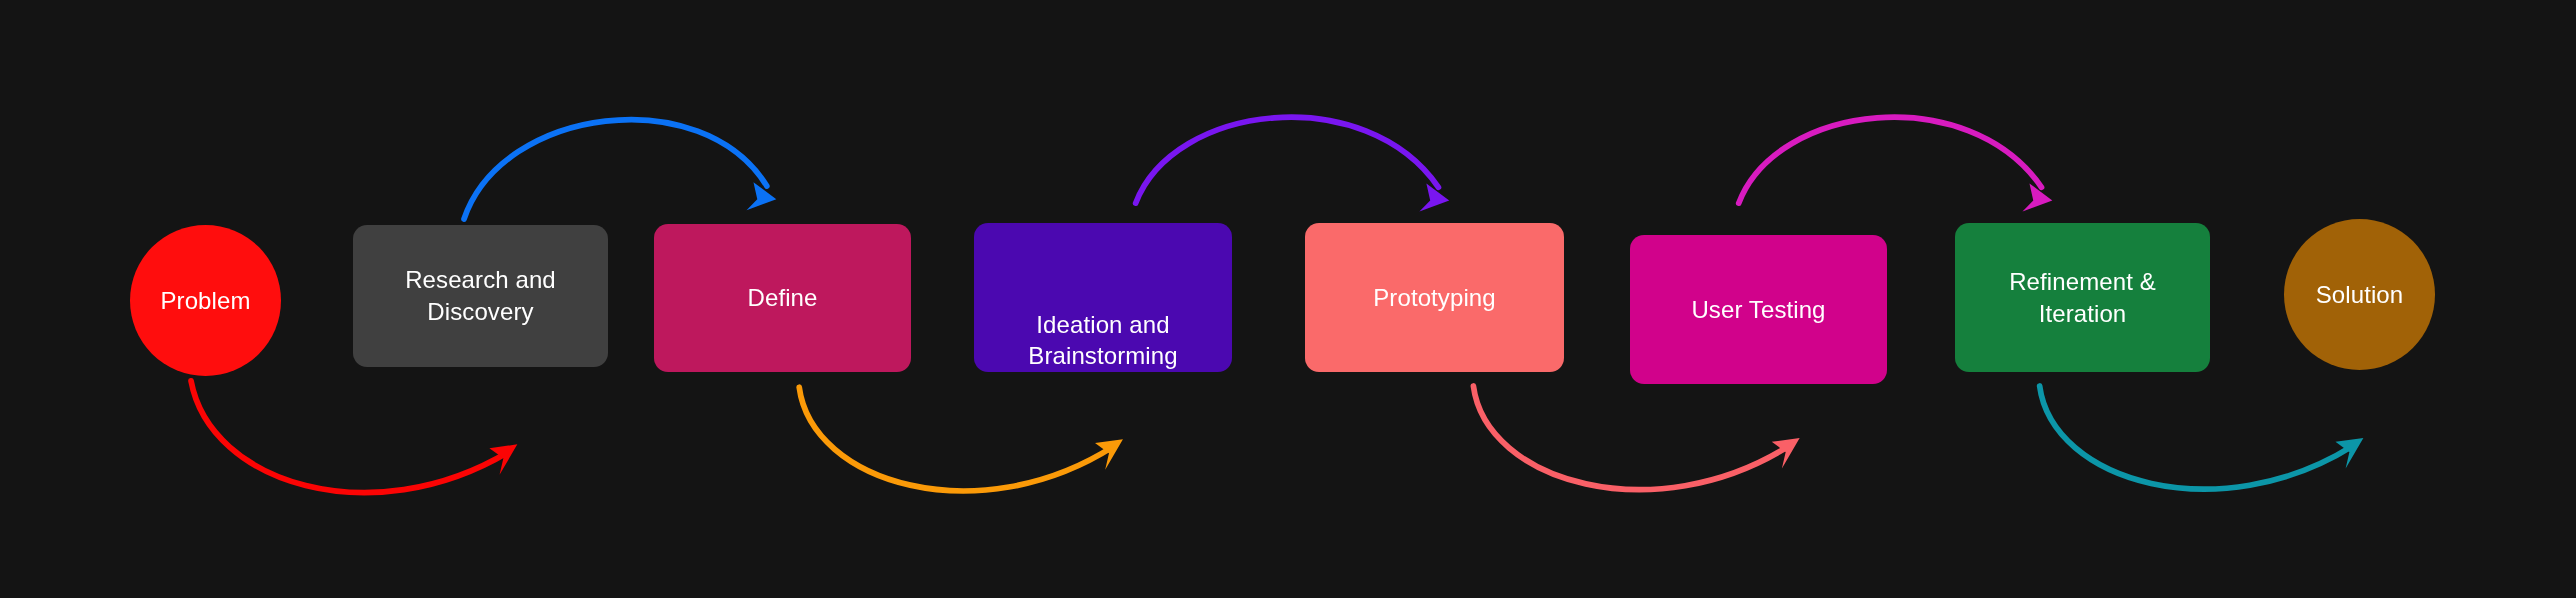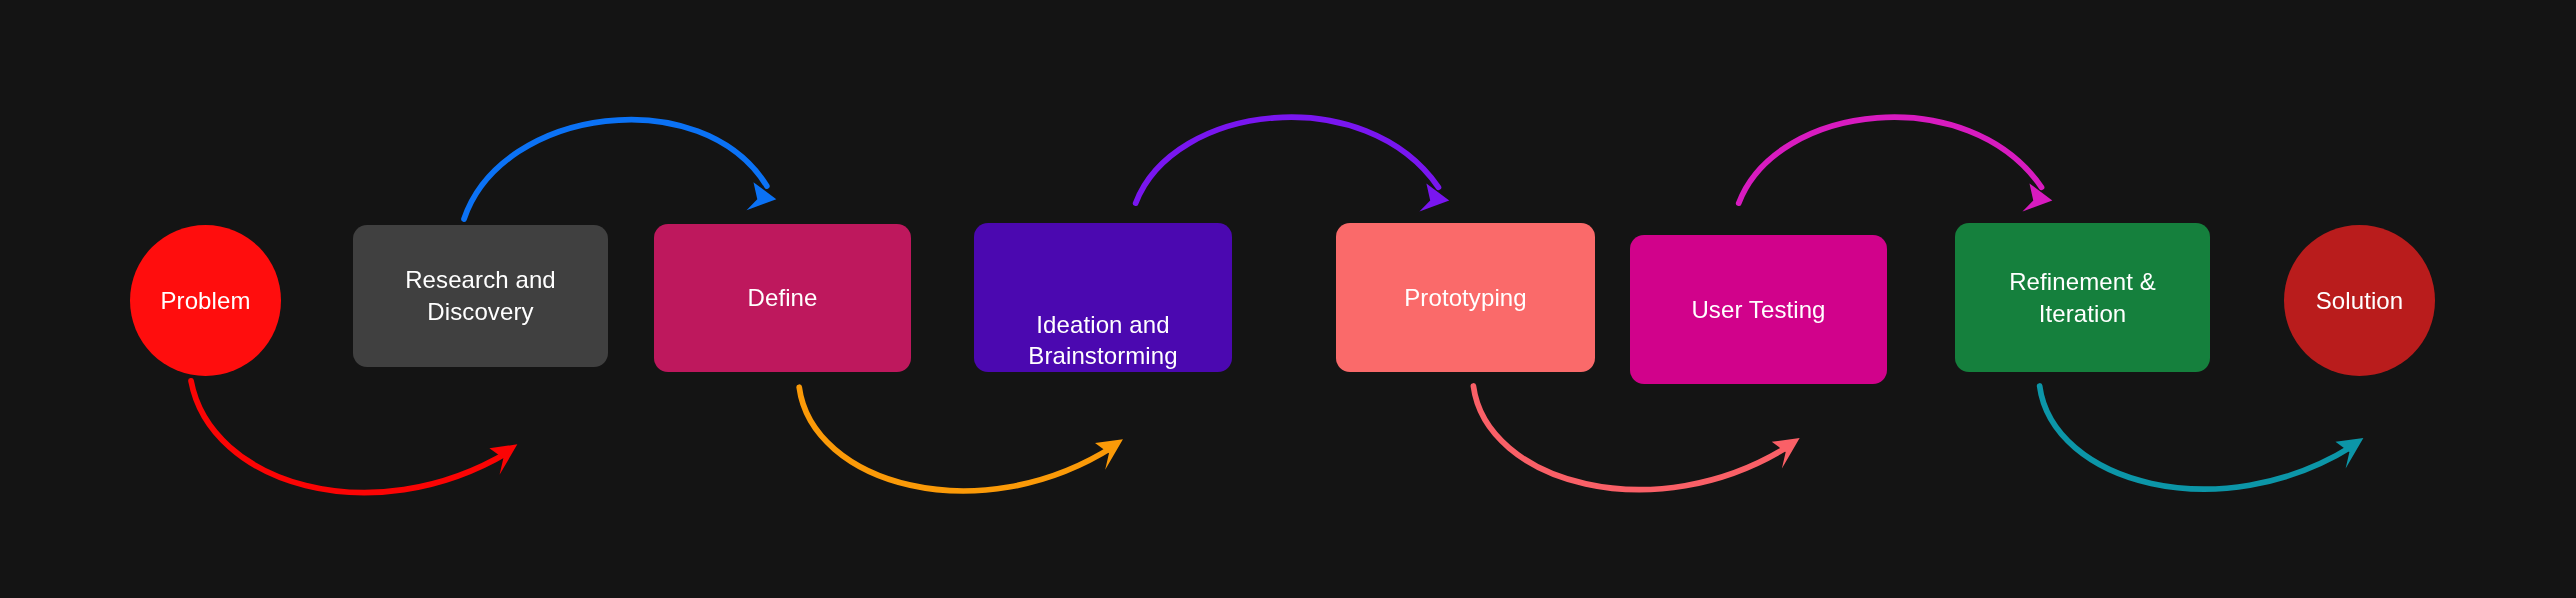--- a/index.html
+++ b/index.html
@@ -112,31 +112,31 @@
 
   <div class="node node-box" style="left: 634px; top: 224px; width: 257px; height: 148px; background: #be185d; margin-left: 20px;">
     <span class="node-label">Define</span>
   </div>
 
   <div class="node node-box" style="left: 974px; top: 223px; width: 258px; height: 149px; background: rgb(75, 8, 176); align-items: flex-end;">
     <span class="node-label">Ideation and
 Brainstorming</span>
   </div>
 
-  <div class="node node-box" style="left: 1336px; top: 223px; width: 259px; height: 149px; background: rgb(250, 106, 106); justify-content: center;">
+  <div class="node node-box" style="left: 1305px; top: 223px; width: 259px; height: 149px; background: rgb(250, 106, 106); justify-content: center;">
     <span class="node-label">Prototyping</span>
   </div>
 
   <div class="node node-box" style="left: 1630px; top: 223px; width: 257px; height: 149px; background: rgb(209, 2, 139); margin-top: 12px;">
     <span class="node-label">User Testing</span>
   </div>
 
   <div class="node node-box" style="left: 1955px; top: 223px; width: 255px; height: 149px; background: #15803d;">
     <span class="node-label">Refinement &amp;
 Iteration</span>
   </div>
 
-  <div class="node node-circle" style="left: 2284px; top: 225px; width: 151px; height: 151px; background: #b91c1c;">
+  <div class="node node-circle" style="left: 2284px; top: 219px; width: 151px; height: 151px; background: #a16207;">
     <span class="node-label">Solution</span>
   </div>
 
 </div>
 
 
 </body></html>

